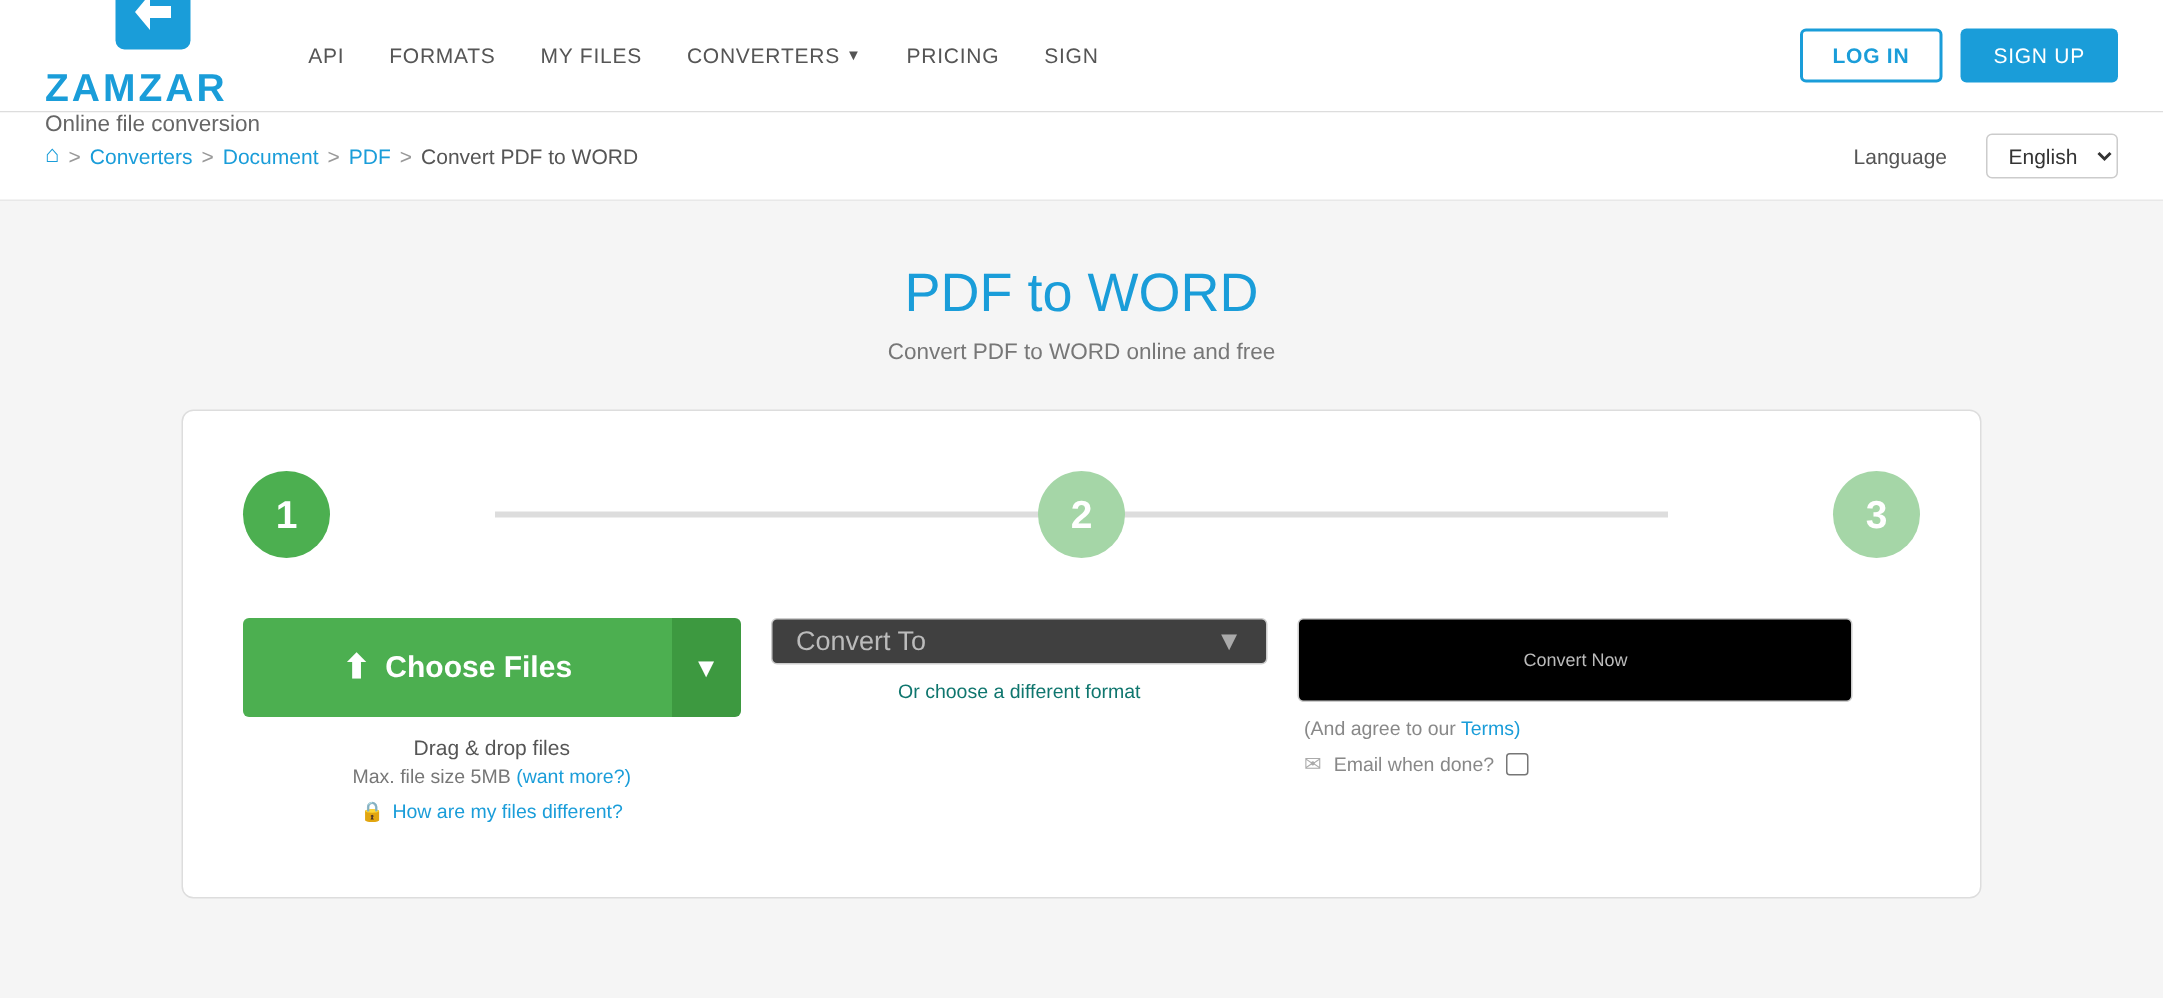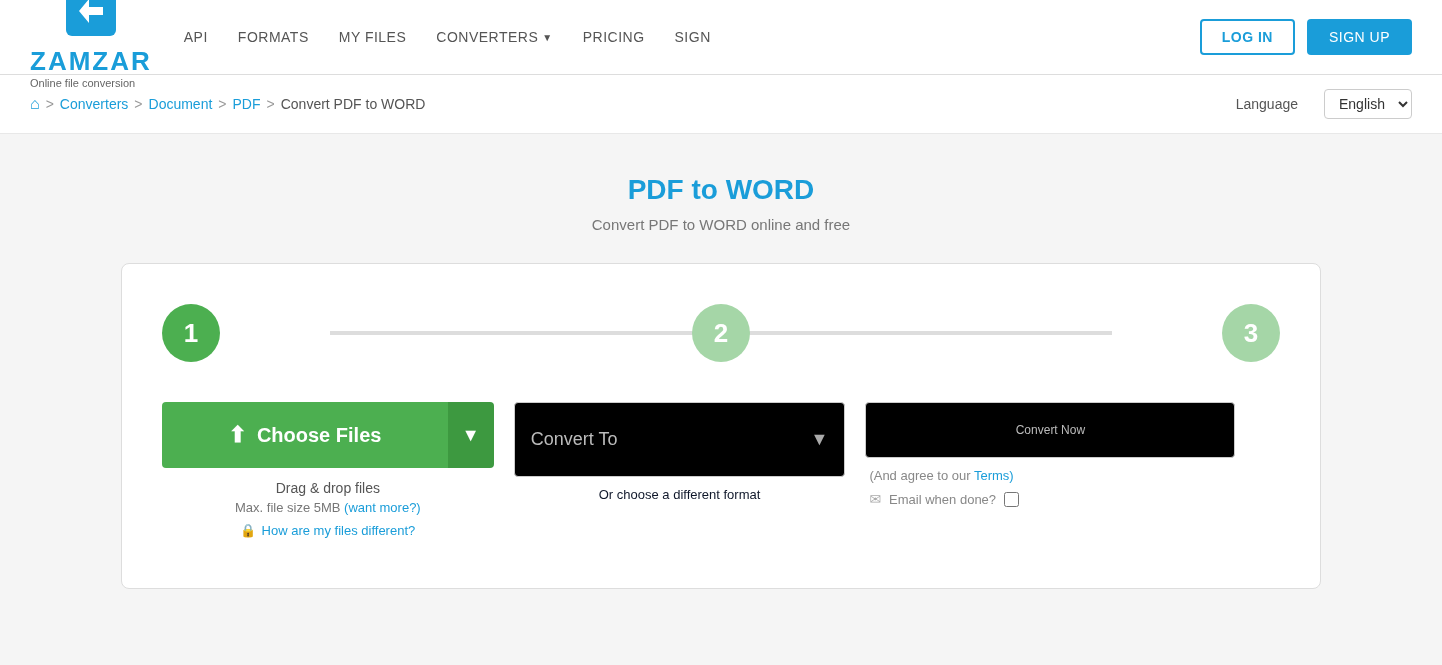--- a/index.html
+++ b/index.html
@@ -42,21 +42,21 @@
       display: flex;
       flex-direction: column;
     }
     .logo-title {
       font-size: 26px;
       font-weight: bold;
       color: #1a9dd9;
       letter-spacing: 2px;
     }
     .logo-subtitle {
-      font-size: 11px;
+      font-size: 15px;
       color: #666;
     }
     nav {
       display: flex;
       align-items: center;
       gap: 30px;
       flex: 1;
     }
     .nav-link {
       font-size: 14px;
@@ -147,22 +147,22 @@
     }
 
     
     main {
       padding: 40px 30px;
       display: flex;
       flex-direction: column;
       align-items: center;
     }
     .page-title {
-      font-size: 28px;
-      font-weight: bold;
+      font-size: 36px;
+      font-weight: normal;
       color: #1a9dd9;
       text-align: center;
       margin-bottom: 10px;
     }
     .page-subtitle {
       font-size: 15px;
       color: #777;
       text-align: center;
       margin-bottom: 30px;
     }
@@ -294,33 +294,33 @@
       flex: 1.2;
       display: flex;
       flex-direction: column;
       align-items: center;
     }
     .convert-to-select {
       width: 100%;
       max-width: 360px;
       border: 1px solid #ccc;
       border-radius: 4px;
-      padding: 26px 16px;
+      padding: 4px 16px;
       font-size: 18px;
       color: #aaa;
-      background: #000000;
+      background: #404040;
       cursor: pointer;
       display: flex;
       align-items: center;
       justify-content: space-between;
       margin-bottom: 10px;
     }
     .convert-to-hint {
       font-size: 13px;
-      color: #0f172a;
+      color: #0f766e;
     }
 
     
     .convert-now-section {
       flex: 1.5;
       display: flex;
       flex-direction: column;
       align-items: flex-start;
     }
     .convert-now-btn {

